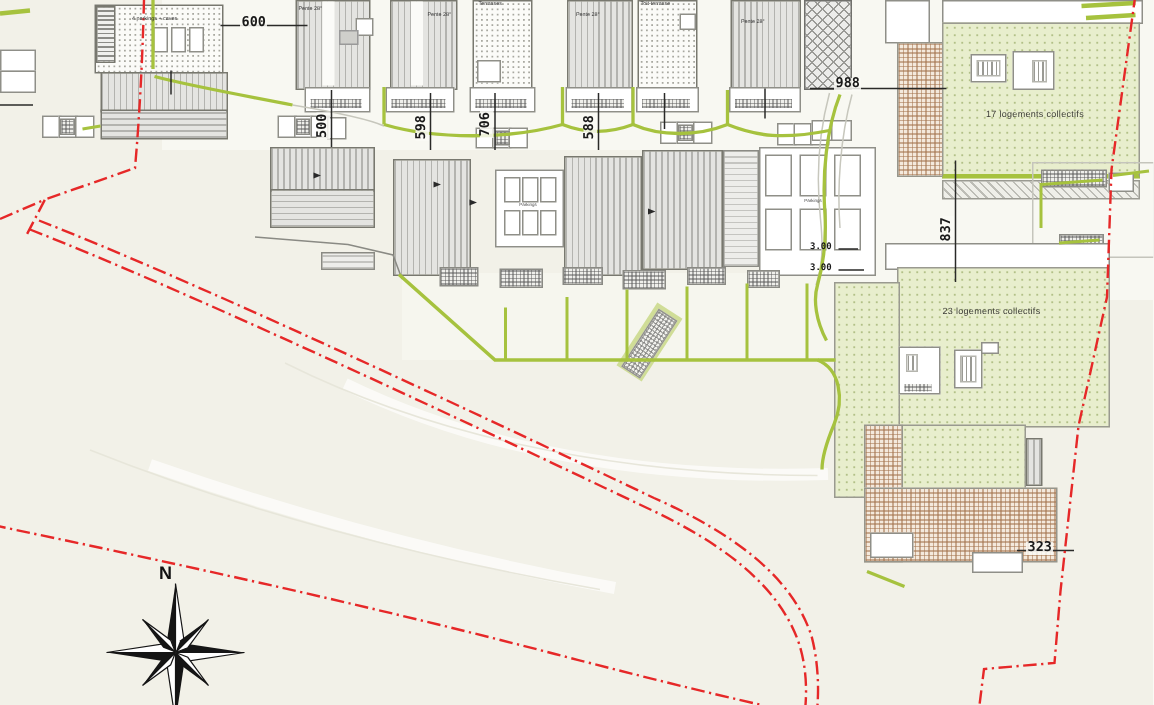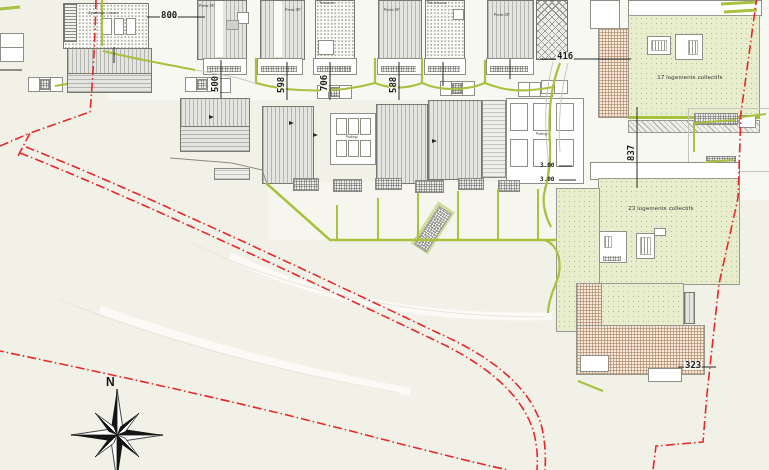--- a/index.html
+++ b/index.html
@@ -268,26 +268,26 @@
       <polygon points="72,30 58.2,48.8 50,52" fill="#fff" stroke="#151515" stroke-width="0.8"></polygon>
       <polygon points="28,30 46.8,43.8 50,52" fill="#fff" stroke="#151515" stroke-width="0.8"></polygon>
       <polygon points="28,30 41.8,48.8 50,52" fill="#151515"></polygon>
       <polygon points="72,74 58.2,55.2 50,52" fill="#fff" stroke="#151515" stroke-width="0.8"></polygon>
       <polygon points="72,74 53.2,60.2 50,52" fill="#151515"></polygon>
       <polygon points="28,74 41.8,55.2 50,52" fill="#151515"></polygon>
       <polygon points="28,74 46.8,60.2 50,52" fill="#fff" stroke="#151515" stroke-width="0.8"></polygon>
     </g>
   </svg>
 
-  <div class="abs dim" style="left:160px;top:11px;">800</div>
+  <div class="abs dim" style="left:160px;top:11px;">600</div>
   <div class="abs dim dim-v" style="left:211px;top:93px;">500</div>
   <div class="abs dim dim-v" style="left:277px;top:94px;">598</div>
   <div class="abs dim dim-v" style="left:320px;top:92px;">706</div>
   <div class="abs dim dim-v" style="left:389px;top:94px;">588</div>
-  <div class="abs dim" style="left:556px;top:52px;">416</div>
+  <div class="abs dim" style="left:556px;top:52px;">988</div>
   <div class="abs dim dim-v" style="left:627px;top:162px;">837</div>
   <div class="abs dim" style="left:684px;top:361px;">323</div>
   <div class="abs dim-s" style="left:540px;top:162px;">3.00</div>
   <div class="abs dim-s" style="left:540px;top:176px;">3.00</div>
 
   <div class="abs north" style="left:106px;top:375px;">N</div>
 
 </div>
 
 </body></html>

